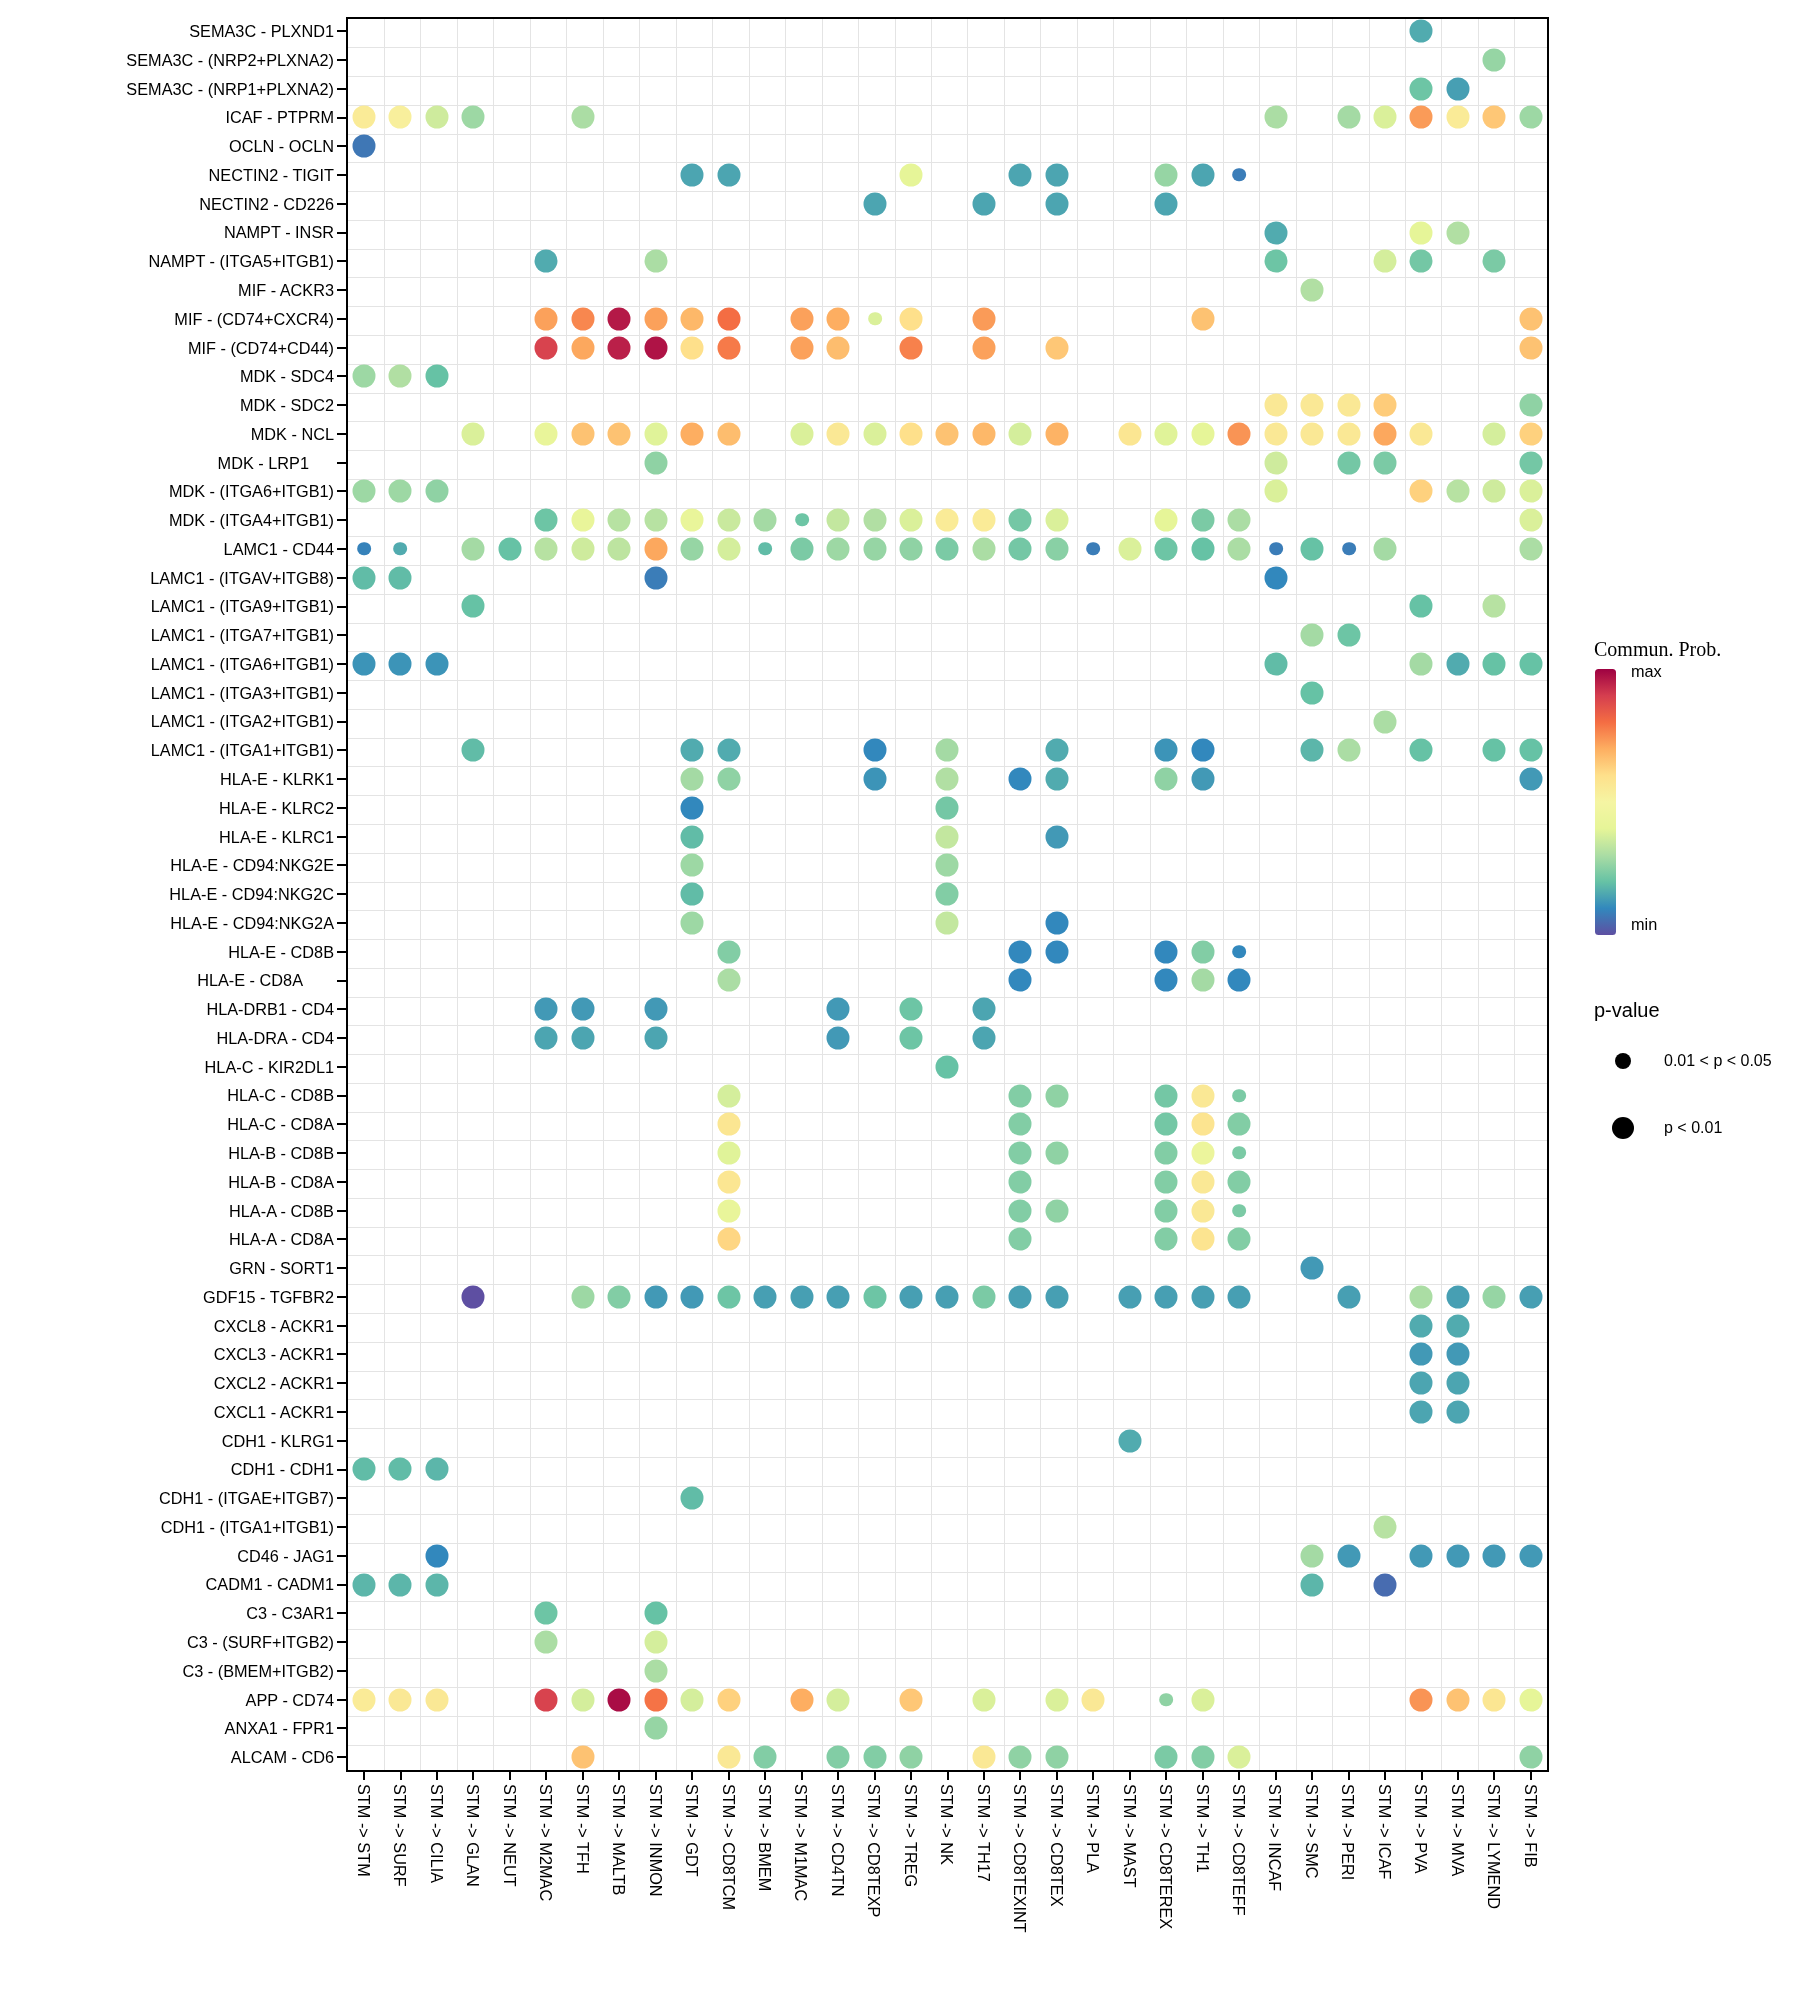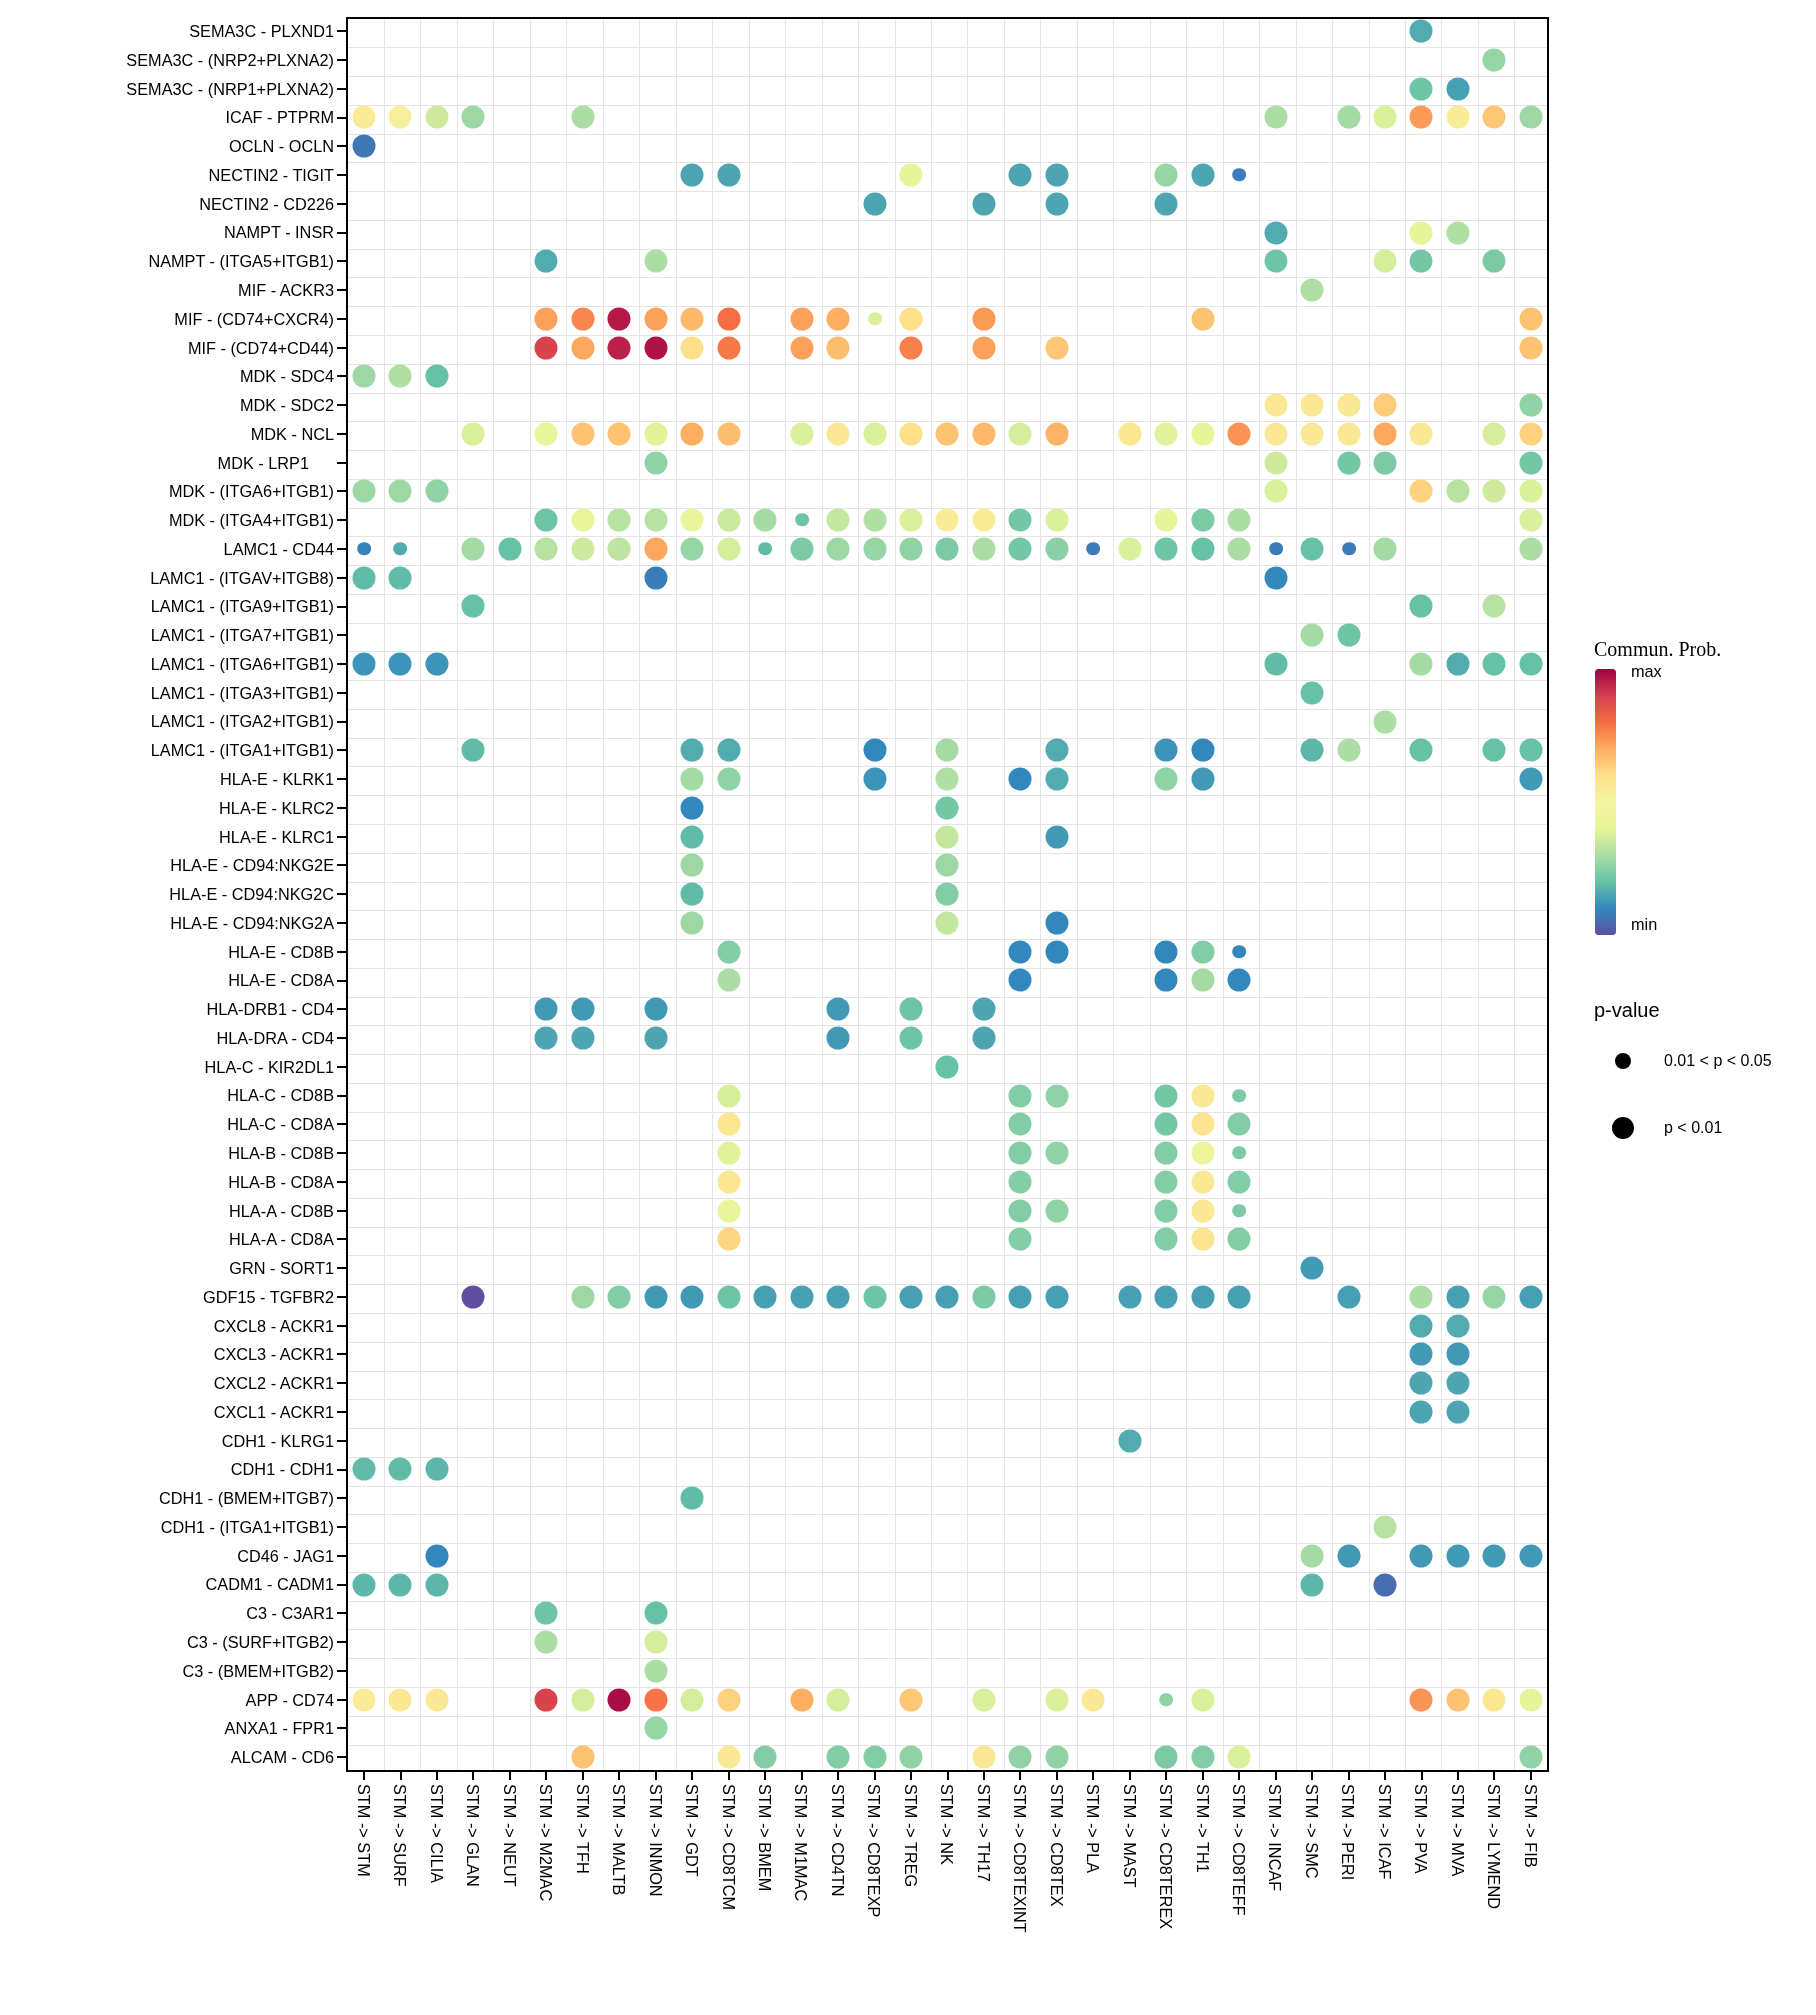--- a/index.html
+++ b/index.html
@@ -550,21 +550,21 @@
       <div class="ylab" style="right: 1483px; top: 837px;">HLA-E - KLRC1</div>
       <div class="tick left" style="left: 337px; top: 864px;"></div>
       <div class="ylab" style="right: 1483px; top: 865px;">HLA-E - CD94:NKG2E</div>
       <div class="tick left" style="left: 337px; top: 893px;"></div>
       <div class="ylab" style="right: 1483px; top: 894px;">HLA-E - CD94:NKG2C</div>
       <div class="tick left" style="left: 337px; top: 922px;"></div>
       <div class="ylab" style="right: 1483px; top: 923px;">HLA-E - CD94:NKG2A</div>
       <div class="tick left" style="left: 337px; top: 951px;"></div>
       <div class="ylab" style="right: 1483px; top: 952px;">HLA-E - CD8B</div>
       <div class="tick left" style="left: 337px; top: 980px;"></div>
-      <div class="ylab" style="right: 1483px; top: 980px;">HLA-E - CD8A</div>
+      <div class="ylab" style="right: 1514px; top: 980px;">HLA-E - CD8A</div>
       <div class="tick left" style="left: 337px; top: 1008px;"></div>
       <div class="ylab" style="right: 1483px; top: 1009px;">HLA-DRB1 - CD4</div>
       <div class="tick left" style="left: 337px; top: 1037px;"></div>
       <div class="ylab" style="right: 1483px; top: 1038px;">HLA-DRA - CD4</div>
       <div class="tick left" style="left: 337px; top: 1066px;"></div>
       <div class="ylab" style="right: 1483px; top: 1067px;">HLA-C - KIR2DL1</div>
       <div class="tick left" style="left: 337px; top: 1095px;"></div>
       <div class="ylab" style="right: 1483px; top: 1095px;">HLA-C - CD8B</div>
       <div class="tick left" style="left: 337px; top: 1123px;"></div>
       <div class="ylab" style="right: 1483px; top: 1124px;">HLA-C - CD8A</div>
@@ -586,21 +586,21 @@
       <div class="ylab" style="right: 1483px; top: 1354px;">CXCL3 - ACKR1</div>
       <div class="tick left" style="left: 337px; top: 1382px;"></div>
       <div class="ylab" style="right: 1483px; top: 1383px;">CXCL2 - ACKR1</div>
       <div class="tick left" style="left: 337px; top: 1411px;"></div>
       <div class="ylab" style="right: 1483px; top: 1412px;">CXCL1 - ACKR1</div>
       <div class="tick left" style="left: 337px; top: 1440px;"></div>
       <div class="ylab" style="right: 1483px; top: 1441px;">CDH1 - KLRG1</div>
       <div class="tick left" style="left: 337px; top: 1469px;"></div>
       <div class="ylab" style="right: 1483px; top: 1469px;">CDH1 - CDH1</div>
       <div class="tick left" style="left: 337px; top: 1497px;"></div>
-      <div class="ylab" style="right: 1483px; top: 1498px;">CDH1 - (BMEM+ITGB7)</div>
+      <div class="ylab" style="right: 1483px; top: 1498px;">CDH1 - (ITGAE+ITGB7)</div>
       <div class="tick left" style="left: 337px; top: 1526px;"></div>
       <div class="ylab" style="right: 1483px; top: 1527px;">CDH1 - (ITGA1+ITGB1)</div>
       <div class="tick left" style="left: 337px; top: 1555px;"></div>
       <div class="ylab" style="right: 1483px; top: 1556px;">CD46 - JAG1</div>
       <div class="tick left" style="left: 337px; top: 1584px;"></div>
       <div class="ylab" style="right: 1483px; top: 1584px;">CADM1 - CADM1</div>
       <div class="tick left" style="left: 337px; top: 1612px;"></div>
       <div class="ylab" style="right: 1483px; top: 1613px;">C3 - C3AR1</div>
       <div class="tick left" style="left: 337px; top: 1641px;"></div>
       <div class="ylab" style="right: 1483px; top: 1642px;">C3 - (SURF+ITGB2)</div>

